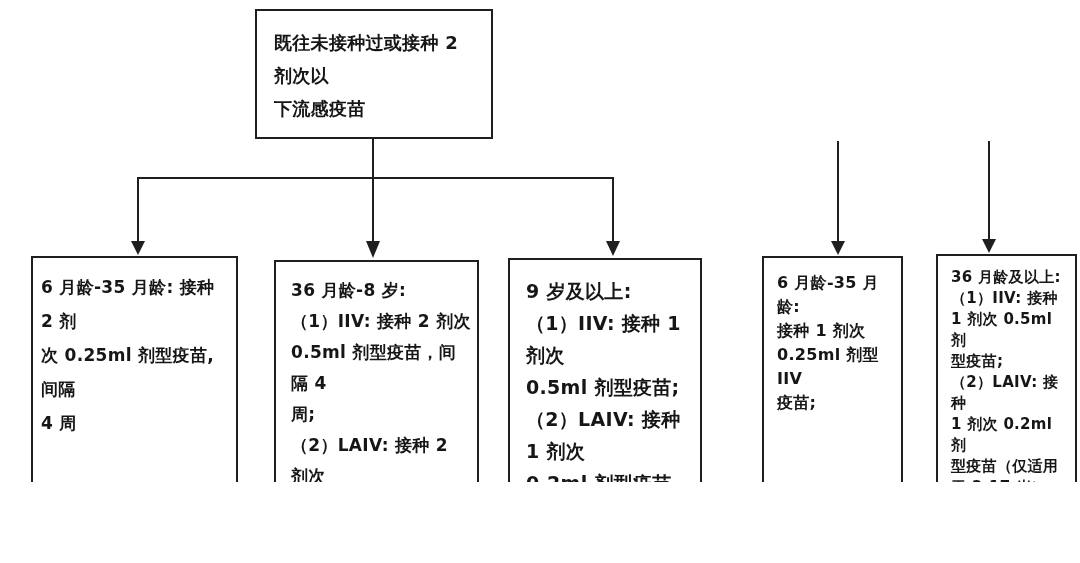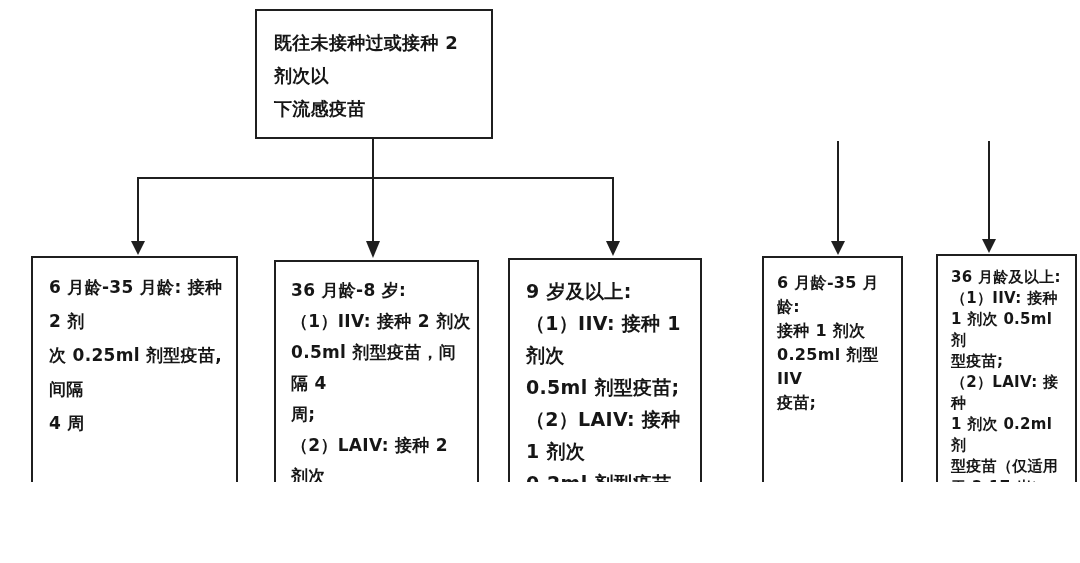--- a/index.html
+++ b/index.html
@@ -21,21 +21,21 @@
     box-sizing: border-box;
     border: 2px solid #1f1f1f;
     background: #ffffff;
     color: #161616;
     font-weight: 700;
     white-space: pre-line;
     letter-spacing: 0.3px;
   }
   .box-a  { left: 255px; top: 9px;   width: 238px; height: 130px; font-size: 18px; line-height: 33px; padding: 15px 14px 0 17px; }
   .box-b  { left: 803px; top: 14px;  width: 217px; height: 127px; font-size: 17px; line-height: 31px; padding: 17px 10px 0 15px; }
-  .box-l1 { left: 31px;  top: 256px; width: 207px; height: 237px; font-size: 17px; line-height: 34px; padding: 12px 8px 0 16px; }
+  .box-l1 { left: 31px;  top: 256px; width: 207px; height: 237px; font-size: 17px; line-height: 34px; padding: 12px 8px 0 8px; }
   .box-l2 { left: 274px; top: 260px; width: 205px; height: 233px; font-size: 17px; line-height: 31px; padding: 13px 6px 0 15px; }
   .box-l3 { left: 508px; top: 258px; width: 194px; height: 232px; font-size: 19px; line-height: 32px; padding: 15px 6px 0 16px; }
   .box-r1 { left: 762px; top: 256px; width: 141px; height: 236px; font-size: 16px; line-height: 24px; padding: 13px 4px 0 13px; }
   .box-r2 { left: 919px; top: 254px; width: 141px; height: 234px; font-size: 15px; line-height: 21px; padding: 11px 5px 0 13px; margin-left: 17px; }
   .caption {
     position: absolute;
     left: 140px; top: 512px; width: 620px;
     text-align: center;
     font-family: "Liberation Serif", serif;
     font-weight: 700;

